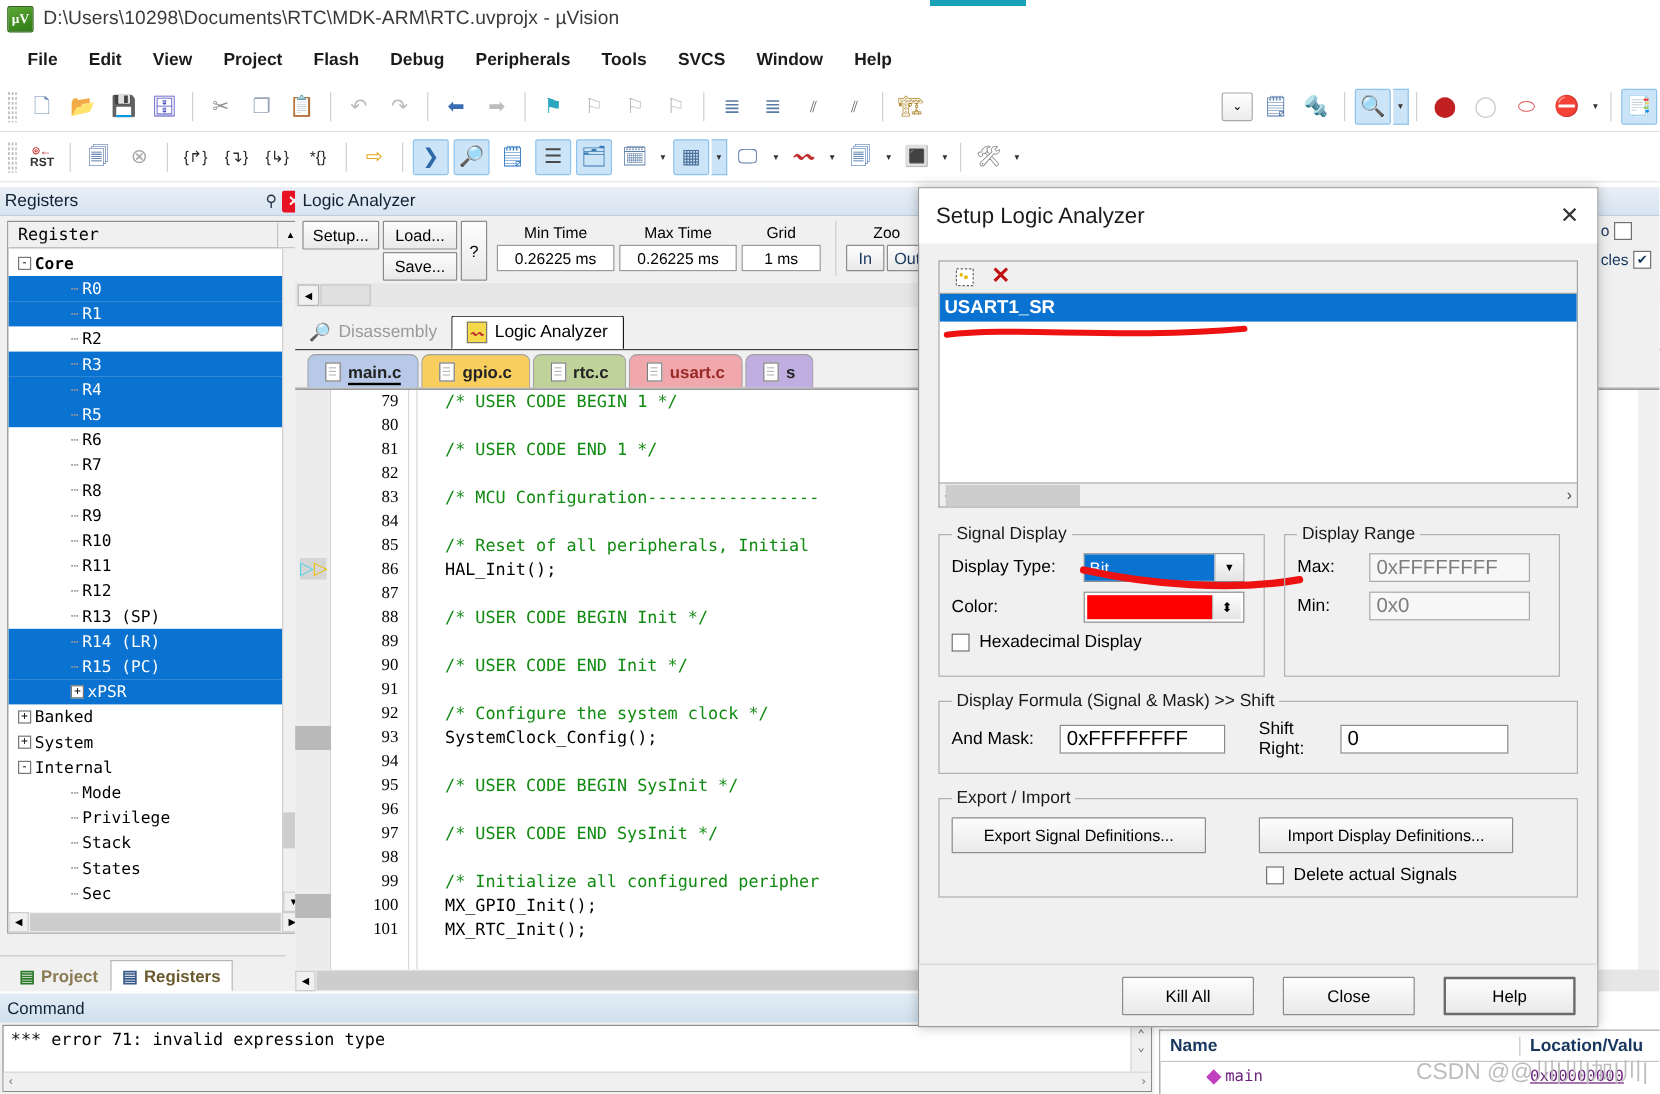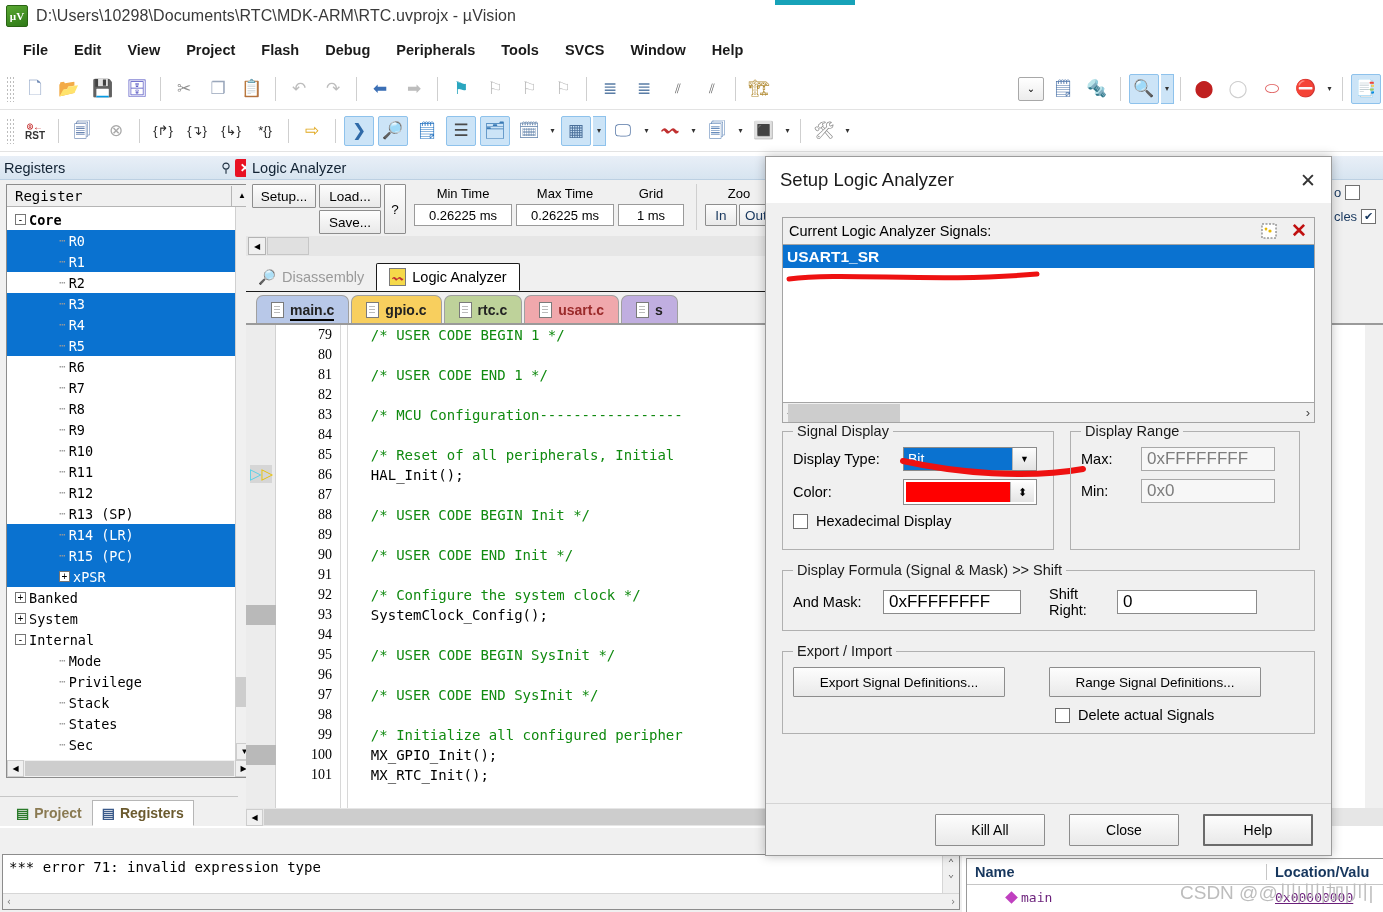--- a/index.html
+++ b/index.html
@@ -896,20 +896,21 @@
       <span>o</span>
       <span class="rs-chk"></span>
     </div>
     <div class="rs-row">
       <span>cles</span>
       <span class="rs-chk">✔</span>
     </div>
   </div>
 
   <div class="cmdpane">
+    <div class="cmd-title">Command</div>
     <div class="cmd-body">
       <div>*** error 71: invalid expression type</div>
       <div class="cmd-vscroll">
         <div style="font-size:10px;color:#555;margin-top:2px">⌃</div>
         <div style="font-size:10px;color:#555">⌄</div>
       </div>
       <div class="cmd-hscroll">
         <span>‹</span>
         <span>›</span>
       </div>
@@ -933,21 +934,20 @@
 
   <div class="dialog">
     <div class="dlg-title">
       <div class="dt">Setup Logic Analyzer</div>
       <div class="dlg-close">✕</div>
     </div>
 
     <div class="dlg-body">
 
       <div class="lb-headbar">
-        <div class="lbl">Current Logic Analyzer Signals:</div>
         <div class="lb-iconbtn">
           <svg width="18" height="18" viewBox="0 0 18 18" aria-hidden="true">
             <rect x="2" y="2" width="14" height="14" fill="#fff" stroke="#666" stroke-dasharray="2 1.5"></rect>
             <path d="M5 6 l2 2 M7 6 l-2 2" stroke="#e8b800" stroke-width="1.6"></path>
             <circle cx="10" cy="9" r="1.6" fill="#e8b800"></circle>
           </svg>
         </div>
         <div class="lb-iconbtn">
           <span style="color:#c01010;font-size:19px;font-weight:bold;line-height:18px">✕</span>
         </div>
@@ -960,21 +960,21 @@
           <path d="M4 12 C60 5, 150 16, 252 7" stroke="#ee1111" stroke-width="5" fill="none" stroke-linecap="round"></path>
         </svg>
       </div>
 
       <div class="lb-hscroll">
         <span style="font-size:13px;color:#444">‹</span>
         <span style="font-size:13px;color:#444">›</span>
         <div class="lb-hthumb"></div>
       </div>
 
-      <div style="display:flex; gap:16px; ">
+      <div style="display:flex; gap:16px; margin-top:14px;">
         <fieldset style="width:272px">
           <legend>Signal Display</legend>
           <div class="grp-row">
             <div class="grp-label" style="width:110px">Display Type:</div>
             <div class="combo" style="width:134px">
               <div class="val">Bit</div>
               <div class="drop">▼</div>
             </div>
           </div>
           <div class="grp-row" style="position:relative">
@@ -1016,21 +1016,21 @@
           <div class="grp-label" style="width:96px;padding-left:28px">Shift Right:</div>
           <div class="txtbox" style="width:140px">0</div>
         </div>
       </fieldset>
 
       <fieldset style="margin-top:12px">
         <legend>Export / Import</legend>
         <div style="display:flex; align-items:flex-start; gap:44px;">
           <div class="btn" style="width:212px;height:30px">Export Signal Definitions...</div>
           <div>
-            <div class="btn" style="width:212px;height:30px">Range Signal Definitions...</div>
+            <div class="btn" style="width:212px;height:30px">Import Display Definitions...</div>
             <div class="chk" style="margin-top:10px;padding-left:6px">
               <span class="box"></span>
               <span>Delete actual Signals</span>
             </div>
           </div>
         </div>
       </fieldset>
     </div>
 
     <div class="dlg-footer">

